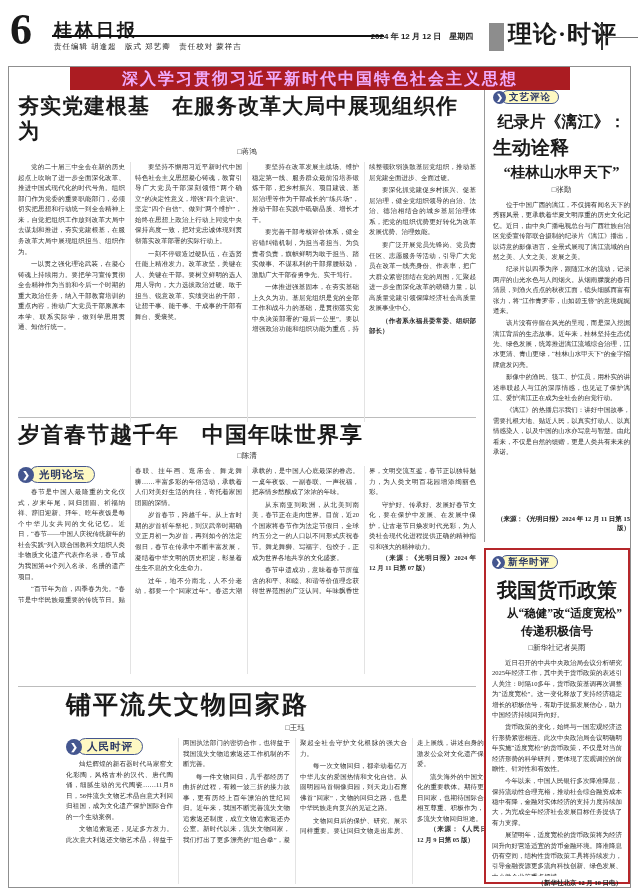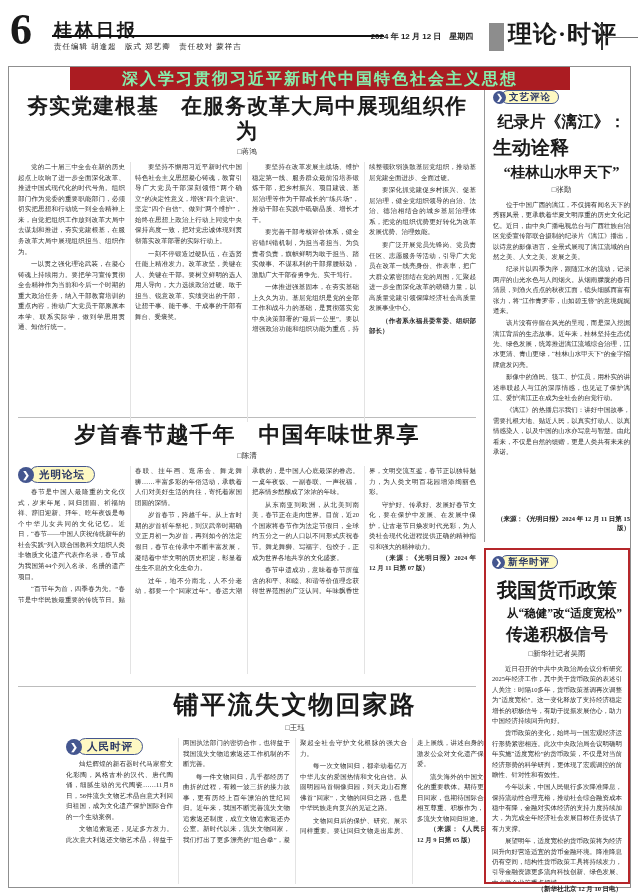--- a/index.html
+++ b/index.html
@@ -19,35 +19,35 @@
     font-family:"Liberation Sans",sans-serif;letter-spacing:1px;}
   .dateline{position:absolute;left:358px;top:31px;width:128px;font-size:8px;
     font-weight:bold;font-family:"Liberation Sans",sans-serif;text-align:center;}
   .grayblock{position:absolute;left:489px;top:23px;width:15px;height:28px;background:#8d8d8d;}
   .secttitle{position:absolute;left:508px;top:18px;font-size:24px;font-weight:900;letter-spacing:1px;}
   .sect-bar{position:absolute;left:601px;top:22px;width:2px;height:28px;background:#333;}
   .sect-line{position:absolute;left:605px;top:37px;width:33px;height:1px;background:#777;}
   
   .frame{position:absolute;left:8px;top:66px;width:621px;height:820px;border:1px solid #8f8f8f;}
   .banner{position:absolute;left:70px;top:67px;width:500px;height:23px;background:#ab1c22;
-    color:#86efac;font-weight:900;font-size:16px;letter-spacing:2px;text-align:center;
+    color:#f0abfc;font-weight:900;font-size:16px;letter-spacing:2px;text-align:center;
     line-height:23px;z-index:3;}
   .hline{position:absolute;left:18px;width:458px;height:1px;background:#bcbcbc;}
   
   .badge{display:inline-flex;align-items:center;vertical-align:top;margin:0 0 4px 0;}
   .badge .circ{width:16px;height:16px;border-radius:50%;background:#44568f;color:#fff;
     font-size:9px;line-height:16px;text-align:center;font-family:"Liberation Sans",sans-serif;
     position:relative;z-index:2;font-weight:bold;}
   .badge .pill{margin-left:-5px;border:1.5px solid #44568f;background:#fef9c3;color:#263463;
     border-radius:9px;padding:0 9px;font-weight:900;font-size:10.5px;line-height:15px;
     letter-spacing:1px;white-space:nowrap;}
   .badge.small .circ{width:13px;height:13px;line-height:13px;font-size:8px;}
   .badge.small .pill{font-size:9.5px;line-height:12px;padding:0 7px;}
   
-  .headline{font-weight:900;text-align:center;margin:0;line-height:1.2;}
+  .headline{font-weight:900;text-align:left;margin:0;line-height:1.2;}
   .byline{text-align:center;font-size:7.5px;color:#333;margin:3px 0 5px;}
   .cols{column-gap:10px;column-rule:1px solid #e3e3e3;text-align:justify;overflow:hidden;
     font-size:6.5px;line-height:1.62;color:#2d2d2d;}
   .para{margin:0 0 2px;text-indent:2em;}
   .srcline{font-weight:bold;}
   .main-art{position:absolute;left:18px;top:94px;width:458px;}
   .main-art .headline{font-size:21px;letter-spacing:1px;}
   .main-art .cols{columns:4;height:260px;}
   .spring-art{position:absolute;left:18px;top:422px;width:458px;}
   .spring-art .headline{font-size:22px;letter-spacing:1px;}
@@ -60,21 +60,21 @@
   .rt-title1{font-size:16px;font-weight:900;text-align:center;margin:4px 0 2px;}
   .rt-title2{font-size:19px;font-weight:900;text-align:left;margin:2px 0;}
   .rt-title3{font-size:14.5px;font-weight:900;text-align:center;margin:2px 0 3px;letter-spacing:0;}
   .onecol{font-size:6.5px;line-height:1.6;text-align:justify;color:#2d2d2d;overflow:hidden;}
   .right-top .onecol{height:312px;}
   .src-right{font-size:6.5px;font-weight:bold;text-align:right;margin-top:3px;color:#222;}
   .xh-box{position:absolute;left:484px;top:548px;width:146px;height:336px;
     border:2px solid #b5262a;box-sizing:border-box;padding:5px 6px;background:#fff;}
   .xh-t1{font-size:20px;font-weight:900;text-align:center;margin:4px 0 1px;}
   .xh-t2{font-size:11.5px;font-weight:900;text-align:right;margin:2px 0;}
-  .xh-t3{font-size:17px;font-weight:900;text-align:center;margin:1px 0 3px;}
+  .xh-t3{font-size:12px;font-weight:900;text-align:center;margin:1px 0 3px;}
   .xh-box .onecol{height:218px;}
 </style>
 </head>
 <body>
 
 <div class="hdr">
   <div class="pageno">6</div>
   <div class="paper">桂林日报</div>
   <div class="hdr-rule"></div>
   <div class="staff">责任编辑 胡逢超　版式 郑艺卿　责任校对 蒙祥吉</div>

